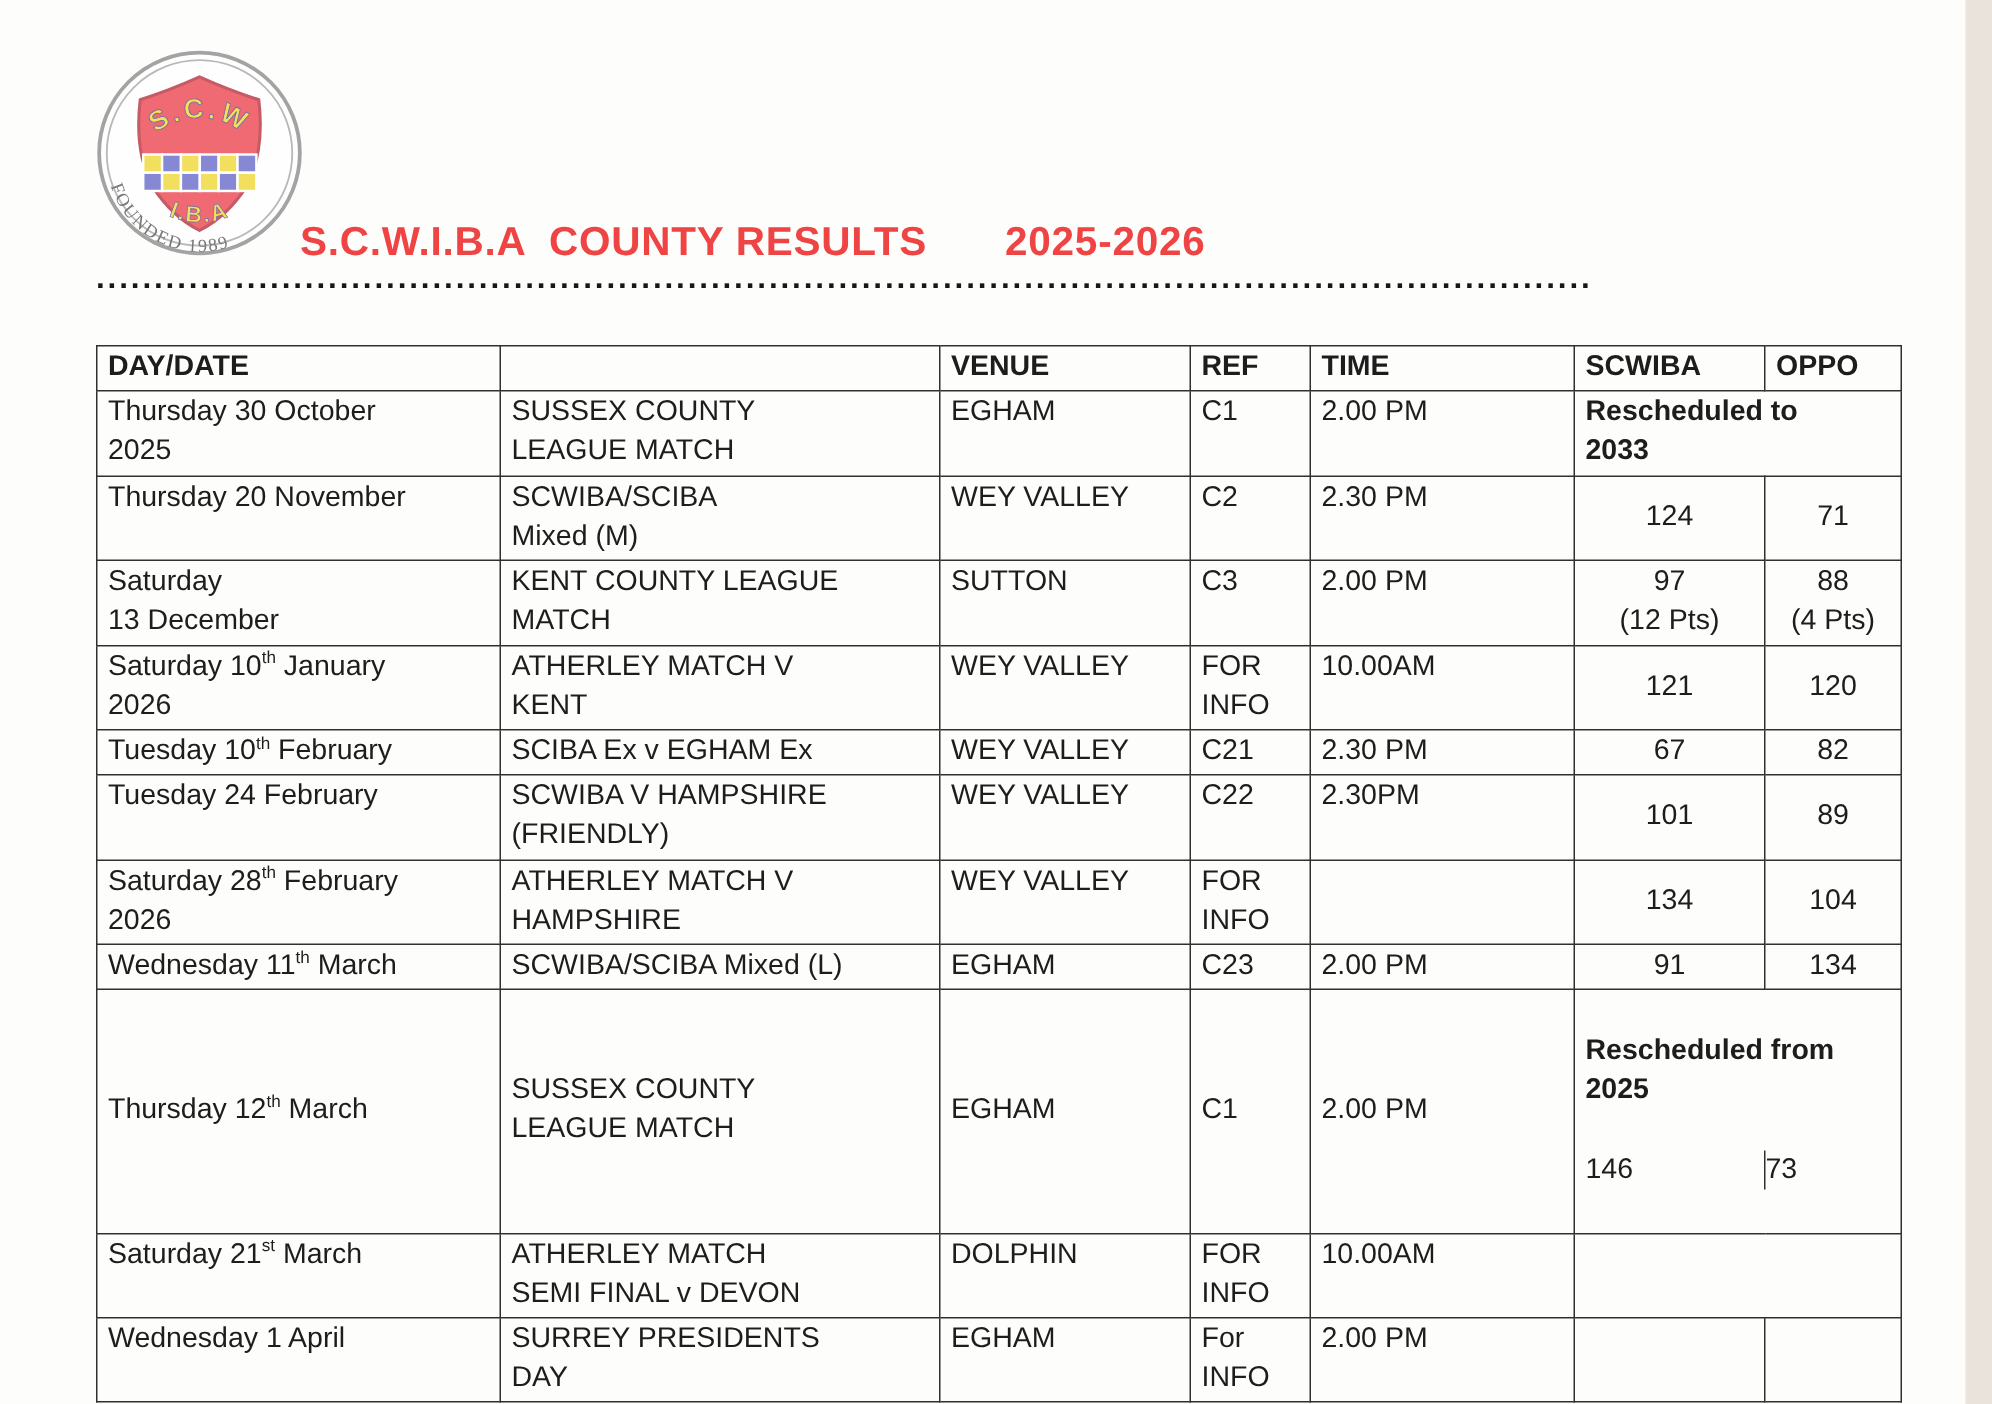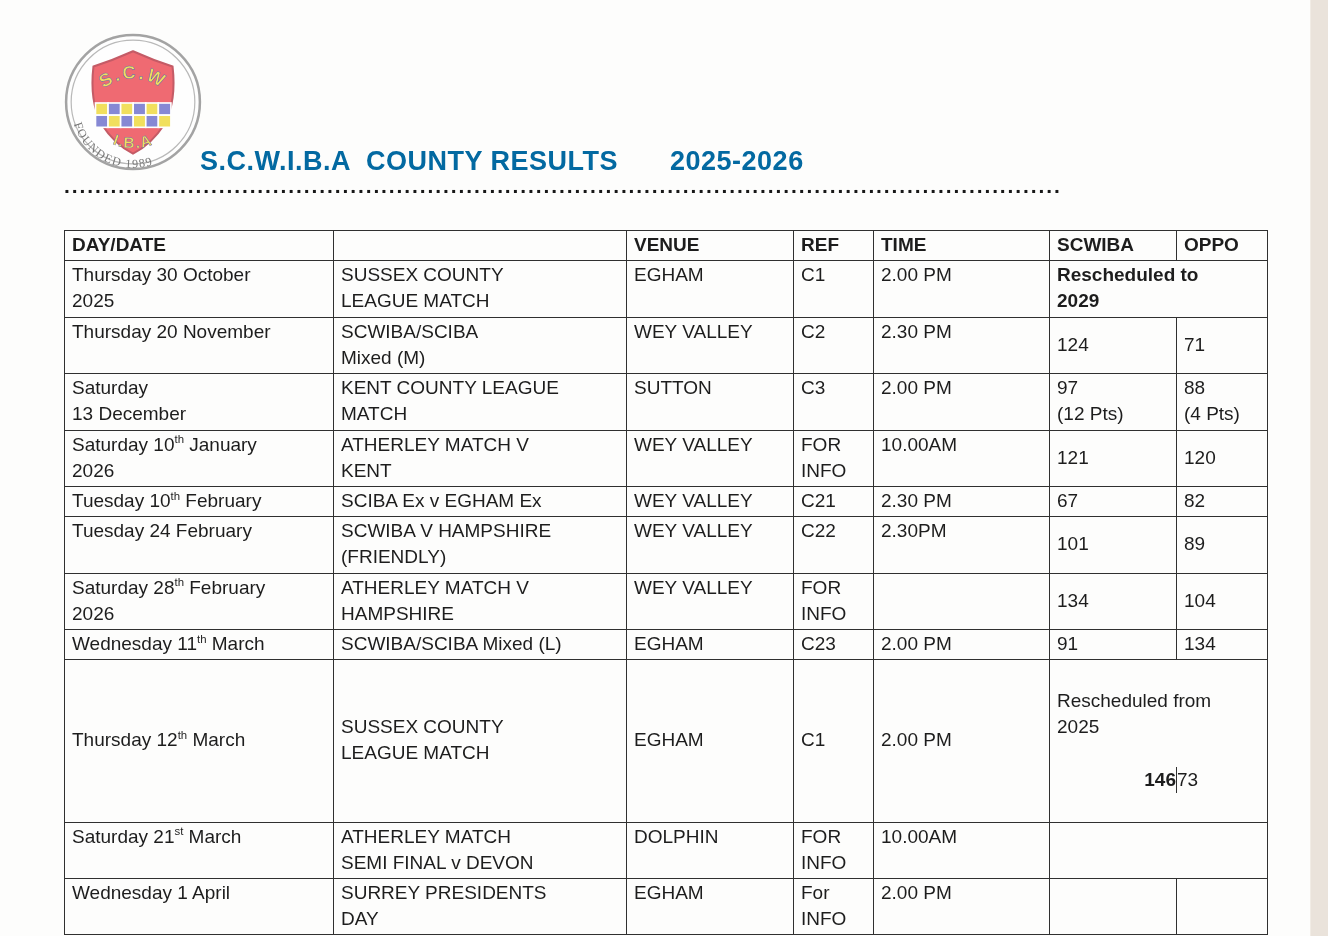--- a/index.html
+++ b/index.html
@@ -9,21 +9,21 @@
     font-family:"Liberation Sans","DejaVu Sans",sans-serif;
     color:#1d1d1d;
   }
   .page-edge{
     position:absolute;right:0;top:0;bottom:0;width:17px;
     background:#eae3db;border-left:1px solid #f1ece5;
   }
   .logo{position:absolute;left:62px;top:30px;width:142px;height:148px;opacity:.93;}
   .title{
     position:absolute;left:200px;top:146px;
-    font-size:27px;font-weight:bold;color:#0369a1;
+    font-size:27px;font-weight:bold;color:#ef4444;
     letter-spacing:.5px;white-space:pre;
   }
   .title .season{margin-left:52px;}
   .dots{
     position:absolute;left:64px;top:174px;width:998px;height:30px;
     overflow:hidden;white-space:nowrap;
     font-weight:bold;font-size:21px;letter-spacing:1.9px;color:#171717;
   }
   table.results{
     position:absolute;left:64px;top:230px;
@@ -31,27 +31,27 @@
     font-size:19px;
   }
   .results th,.results td{
     border:1.5px solid #303030;
     padding:1px 7px 2px 7px;
     vertical-align:top;text-align:left;
     line-height:1.38;white-space:pre-line;overflow:hidden;
   }
   .results th{font-weight:bold;margin-top:17px;}
   .r28{height:28px}.r56{height:56px}.r85{height:86px}
-  td.score{vertical-align:middle;}
+  td.score{text-align:center;vertical-align:middle;}
   td.merged-note{font-weight:bold;vertical-align:top;}
   tr.vmid > td{vertical-align:middle;}
   tr.vmid > td.merged-note{vertical-align:top;font-weight:normal;}
-  .merged-note .note-text{font-weight:normal;white-space:pre-line;}
+  .merged-note .note-text{font-weight:bold;white-space:pre-line;}
   .split{display:flex;margin-top:1px;}
-  .split .s1{flex:0 0 119px;text-align:right;border-right:1.5px solid #303030;font-weight:bold;}
+  .split .s1{flex:0 0 119px;text-align:left;border-right:1.5px solid #303030;}
   .split .s2{flex:1;}
   sup{font-size:60%;vertical-align:super;line-height:0;margin-top:40px;}
 </style>
 </head>
 <body>
 
 <div class="page-edge"></div>
 
 <svg class="logo" viewBox="0 0 140 146">
   <circle cx="70" cy="71" r="66" fill="#ffffff" stroke="#9d9d9d" stroke-width="2.5"></circle>
@@ -113,21 +113,21 @@
 
   <tr class="r56">
     <td>Thursday 30 October
 2025</td>
     <td>SUSSEX COUNTY
 LEAGUE MATCH</td>
     <td>EGHAM</td>
     <td>C1</td>
     <td>2.00 PM</td>
     <td class="merged-note" colspan="2">Rescheduled to
-2029</td>
+2033</td>
   </tr>
 
   <tr class="r56">
     <td>Thursday 20 November</td>
     <td>SCWIBA/SCIBA
 Mixed (M)</td>
     <td>WEY VALLEY</td>
     <td>C2</td>
     <td>2.30 PM</td>
     <td class="score">124</td>

